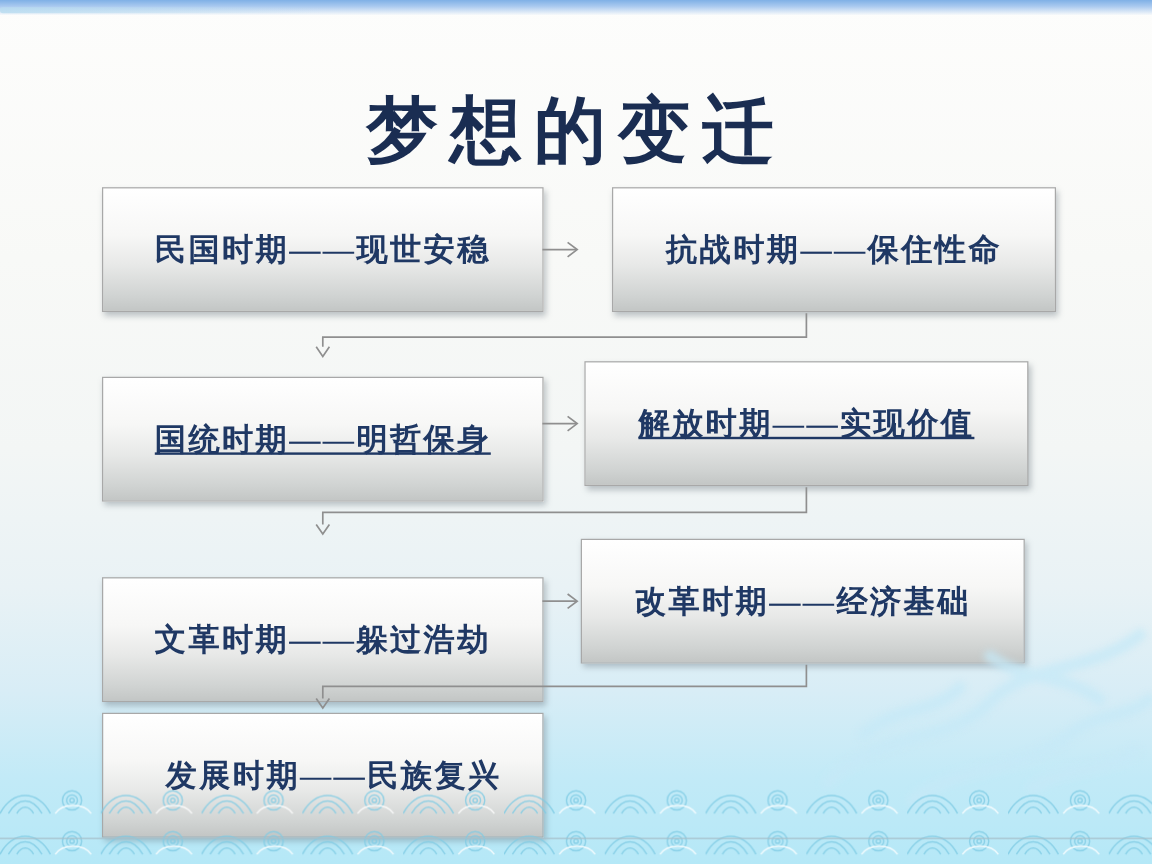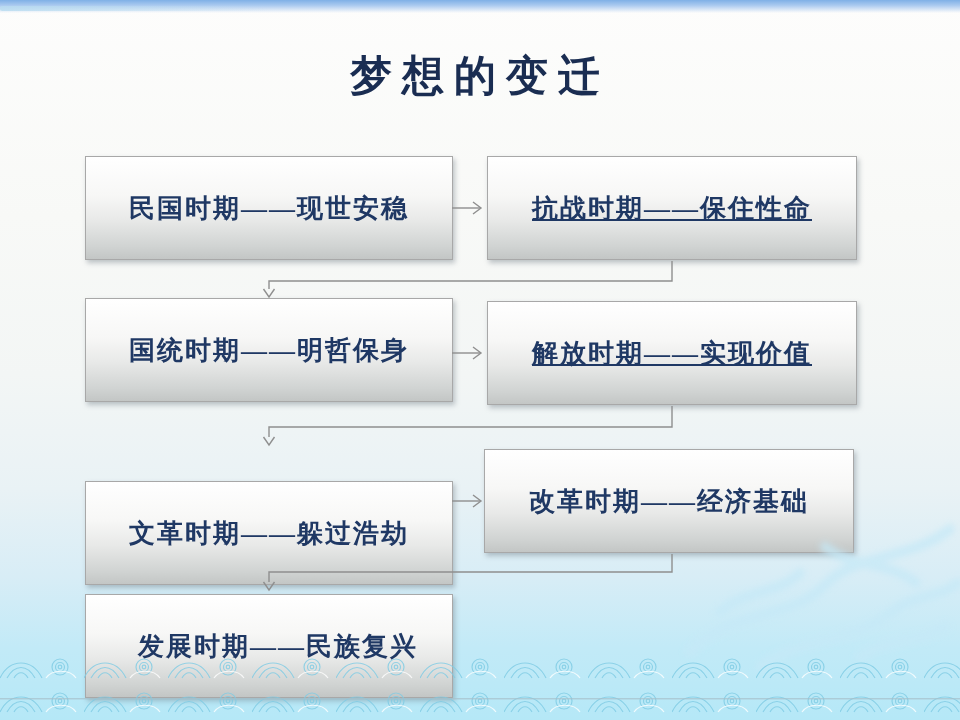--- a/index.html
+++ b/index.html
@@ -10,37 +10,37 @@
   }
   .top-band {
     position:absolute; top:0; left:0; width:960px; height:13px;
     background: linear-gradient(180deg,#7fb0e6 0%,#a9c9ef 40%,rgba(255,255,255,0) 100%);
   }
   .top-streak {
     position:absolute; top:6px; left:0; width:270px; height:5px;
     background: linear-gradient(90deg,#b8dcf0,rgba(255,255,255,0)); opacity:.8; border-radius:3px;
   }
   .slide-title {
-    position:absolute; top:48px; left:0; width:100%; margin:0;
-    text-align:center; font-size:42px; font-weight:bold;
+    position:absolute; top:69px; left:0; width:100%; margin:0;
+    text-align:center; font-size:60px; font-weight:bold;
     letter-spacing:10px; color:#1a2d52;
   }
   .flow-box {
     position:absolute; width:368px; height:104px; box-sizing:border-box;
     border:1px solid #a8a8a8;
     background: linear-gradient(180deg,#ffffff 0%,#f7f7f6 38%,#e8e9e8 62%,#d0d3d2 88%,#c3c6c5 100%);
     box-shadow: 2px 3px 5px rgba(100,112,122,.4);
     display:flex; align-items:center; justify-content:center;
     font-size:26px; font-weight:bold; letter-spacing:2px; color:#1f3864;
     white-space:nowrap;
   }
   .col-right { width:370px; }
   #box1 { left:85px;  top:156px; }
-  #box2 { left:487px; top:156px;text-decoration:underline; }
-  #box3 { left:85px;  top:298px; }
+  #box2 { left:510px; top:156px; }
+  #box3 { left:85px;  top:314px;text-decoration:underline; }
   #box4 { left:487px; top:301px;text-decoration:underline; }
   #box5 { left:85px;  top:449px;margin-top:32px; }
   #box6 { left:484px; top:449px; }
   #box7 { left:85px;  top:594px;padding-left:18px; }
   .connector-layer, .wave-band, .dragon-decor { position:absolute; pointer-events:none; }
   .connector-layer { left:0; top:0; }
   .wave-band { left:0; bottom:0; }
   .dragon-decor { right:0; bottom:18px; }
 </style>
 </head>

